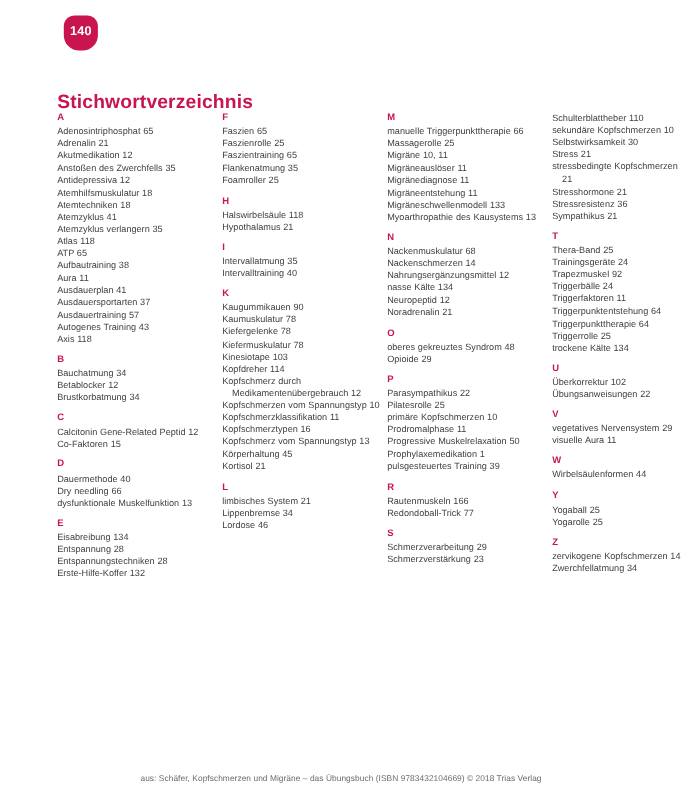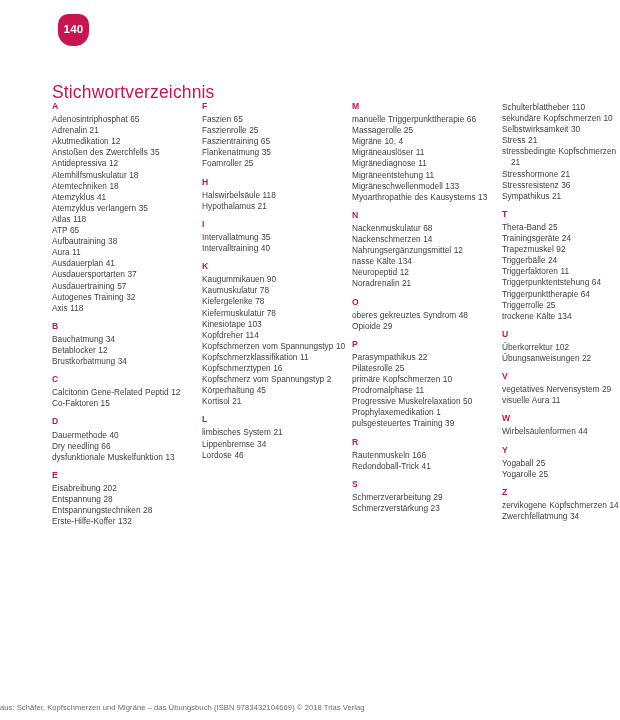--- a/index.html
+++ b/index.html
@@ -38,21 +38,21 @@
     letter-spacing: .2px;
     line-height: 1;
   }
 
   
   #headline {
     position: absolute;
     left: 52px;
     top: 70px;
     font-size: 17.5px;
-    font-weight: 400;
+    font-weight: 700;
     color: #c8154f;
     letter-spacing: .15px;
     white-space: nowrap;
   }
 
   
   #index-columns {
     position: absolute;
     left: 52px;
     top: 102px;
@@ -86,21 +86,21 @@
     margin: 0;
     word-spacing: .2px;
   }
 
   
   #footer-note {
     position: absolute;
     left: 0;
     right: 0;
     bottom: 8px;
-    text-align: left;
+    text-align: center;
     font-size: 7.6px;
     color: #6b6b6d;
     letter-spacing: .05px;
   }
 </style>
 </head>
 <body>
 
 <div id="page-badge">
   <span class="num">140</span>
@@ -121,21 +121,21 @@
         <div class="entry">Atemtechniken 18</div>
         <div class="entry">Atemzyklus 41</div>
         <div class="entry">Atemzyklus verlangern 35</div>
         <div class="entry">Atlas 118</div>
         <div class="entry">ATP 65</div>
         <div class="entry">Aufbautraining 38</div>
         <div class="entry">Aura 11</div>
         <div class="entry">Ausdauerplan 41</div>
         <div class="entry">Ausdauersportarten 37</div>
         <div class="entry">Ausdauertraining 57</div>
-        <div class="entry">Autogenes Training 32</div>
+        <div class="entry">Autogenes Training 43</div>
         <div class="entry">Axis 118</div>
       </div>
       <div class="letter-group">
         <div class="letter-heading">B</div>
         <div class="entry">Bauchatmung 34</div>
         <div class="entry">Betablocker 12</div>
         <div class="entry">Brustkorbatmung 34</div>
       </div>
       <div class="letter-group">
         <div class="letter-heading">C</div>
@@ -143,21 +143,21 @@
         <div class="entry">Co-Faktoren 15</div>
       </div>
       <div class="letter-group">
         <div class="letter-heading">D</div>
         <div class="entry">Dauermethode 40</div>
         <div class="entry">Dry needling 66</div>
         <div class="entry">dysfunktionale Muskelfunktion 13</div>
       </div>
       <div class="letter-group">
         <div class="letter-heading">E</div>
-        <div class="entry">Eisabreibung 202</div>
+        <div class="entry">Eisabreibung 134</div>
         <div class="entry">Entspannung 28</div>
         <div class="entry">Entspannungstechniken 28</div>
         <div class="entry">Erste-Hilfe-Koffer 132</div>
       </div>
     </div>
     <div class="index-column">
       <div class="letter-group">
         <div class="letter-heading">F</div>
         <div class="entry">Faszien 65</div>
         <div class="entry">Faszienrolle 25</div>
@@ -176,40 +176,41 @@
         <div class="entry">Intervalltraining 40</div>
       </div>
       <div class="letter-group">
         <div class="letter-heading">K</div>
         <div class="entry">Kaugummikauen 90</div>
         <div class="entry">Kaumuskulatur 78</div>
         <div class="entry">Kiefergelenke 78</div>
         <div class="entry">Kiefermuskulatur 78</div>
         <div class="entry">Kinesiotape 103</div>
         <div class="entry">Kopfdreher 114</div>
+        <div class="entry">Kopfschmerz durch Medikamentenübergebrauch 12</div>
         <div class="entry">Kopfschmerzen vom Spannungstyp 10</div>
         <div class="entry">Kopfschmerzklassifikation 11</div>
         <div class="entry">Kopfschmerztypen 16</div>
-        <div class="entry">Kopfschmerz vom Spannungstyp 2</div>
+        <div class="entry">Kopfschmerz vom Spannungstyp 13</div>
         <div class="entry">Körperhaltung 45</div>
         <div class="entry">Kortisol 21</div>
       </div>
       <div class="letter-group">
         <div class="letter-heading">L</div>
         <div class="entry">limbisches System 21</div>
         <div class="entry">Lippenbremse 34</div>
         <div class="entry">Lordose 46</div>
       </div>
     </div>
     <div class="index-column">
       <div class="letter-group">
         <div class="letter-heading">M</div>
         <div class="entry">manuelle Triggerpunkttherapie 66</div>
         <div class="entry">Massagerolle 25</div>
-        <div class="entry">Migräne 10, 4</div>
+        <div class="entry">Migräne 10, 11</div>
         <div class="entry">Migräneauslöser 11</div>
         <div class="entry">Migränediagnose 11</div>
         <div class="entry">Migräneentstehung 11</div>
         <div class="entry">Migräneschwellenmodell 133</div>
         <div class="entry">Myoarthropathie des Kausystems 13</div>
       </div>
       <div class="letter-group">
         <div class="letter-heading">N</div>
         <div class="entry">Nackenmuskulatur 68</div>
         <div class="entry">Nackenschmerzen 14</div>
@@ -229,21 +230,21 @@
         <div class="entry">Pilatesrolle 25</div>
         <div class="entry">primäre Kopfschmerzen 10</div>
         <div class="entry">Prodromalphase 11</div>
         <div class="entry">Progressive Muskelrelaxation 50</div>
         <div class="entry">Prophylaxemedikation 1</div>
         <div class="entry">pulsgesteuertes Training 39</div>
       </div>
       <div class="letter-group">
         <div class="letter-heading">R</div>
         <div class="entry">Rautenmuskeln 166</div>
-        <div class="entry">Redondoball-Trick 41</div>
+        <div class="entry">Redondoball-Trick 77</div>
       </div>
       <div class="letter-group">
         <div class="letter-heading">S</div>
         <div class="entry">Schmerzverarbeitung 29</div>
         <div class="entry">Schmerzverstärkung 23</div>
       </div>
     </div>
     <div class="index-column col-4">
       <div class="letter-group">
         <div class="entry">Schulterblattheber 110</div>

